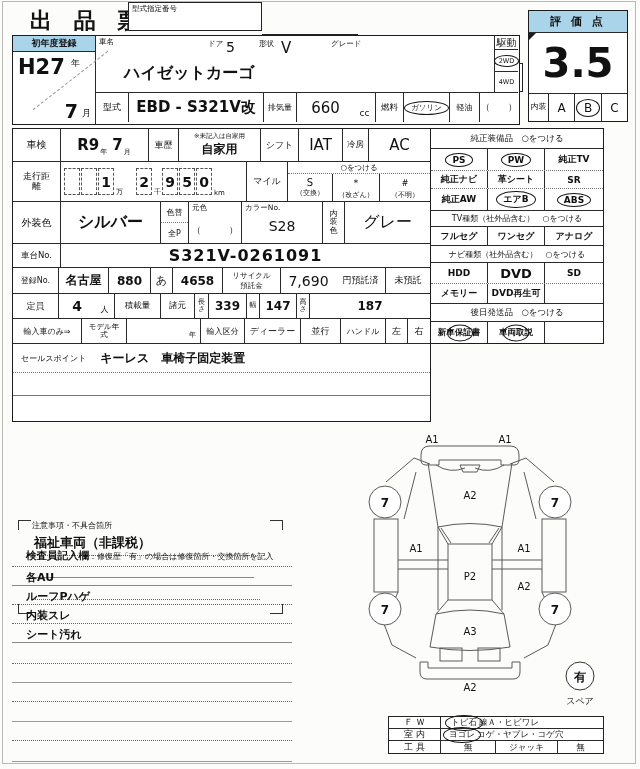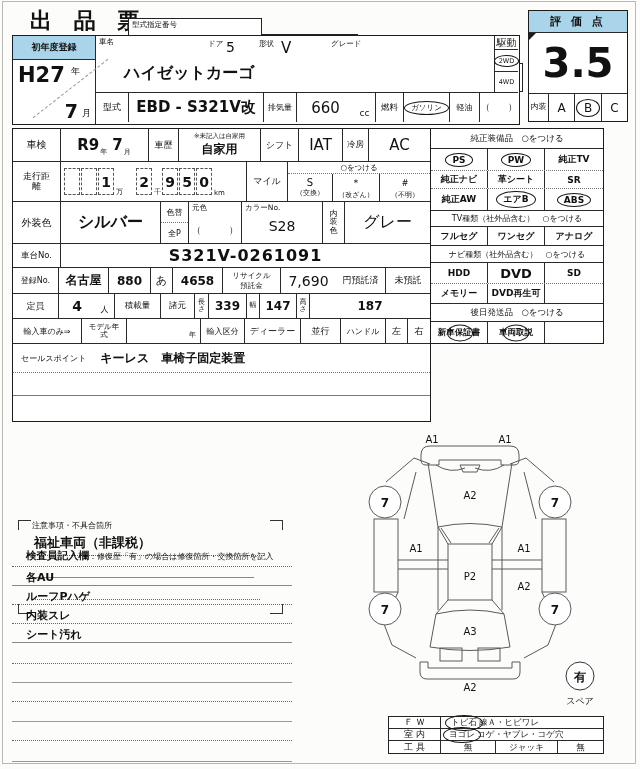--- a/index.html
+++ b/index.html
@@ -27,34 +27,34 @@
   .brk{position:absolute;width:12px;height:9px;pointer-events:none;}
   svg text{font-family:"DejaVu Sans","Liberation Sans",sans-serif;}
 </style>
 </head>
 <body>
 
 <div id="sheet">
   <div class="a" style="left:2px;top:1px;width:634px;height:763px;border:1px solid #b9b9b4;"></div>
 
   <div class="a bold" style="left:30px;top:6px;font-size:22px;letter-spacing:7px;">出 品 票</div>
-  <div class="a rel" style="left:128px;top:18px;width:134px;height:29px;border:1.2px solid #222;background:#fff;">
+  <div class="a rel" style="left:128px;top:2px;width:134px;height:29px;border:1.2px solid #222;background:#fff;">
     <span class="corner">型式指定番号</span>
   </div>
   <div class="a rel" style="left:262px;top:5px;width:96px;height:29px;border:1.2px solid #222;background:#fff;">
     <span class="corner">類別区分番号</span>
   </div>
   <div class="a rel" style="left:358px;top:5px;width:165px;height:29px;border:1.2px solid #222;background:#fff;">
     <span class="corner">シリアル番号</span>
   </div>
 
   <div class="a f bx" style="left:12px;top:35px;width:508px;height:90px;">
 
     <div class="f col br" style="width:83px;">
-      <div class="fc bluehead bb" style="height:24px;font-size:9px;">初年度登録</div>
+      <div class="fc bluehead bb" style="height:16px;font-size:9px;">初年度登録</div>
       <div class="rel" style="flex:1;">
         <div class="a" style="left:10px;top:28px;width:95px;border-top:1px dashed #999;transform:rotate(-38deg);"></div>
         <span class="a bold" style="left:5px;top:3px;font-size:21px;">H27</span>
         <span class="a" style="left:58px;top:5px;font-size:9px;">年</span>
         <span class="a bold" style="right:17px;bottom:2px;font-size:19px;">7</span>
         <span class="a" style="right:4px;bottom:4px;font-size:9px;">月</span>
       </div>
     </div>
 
     <div class="f col" style="width:422px;">

